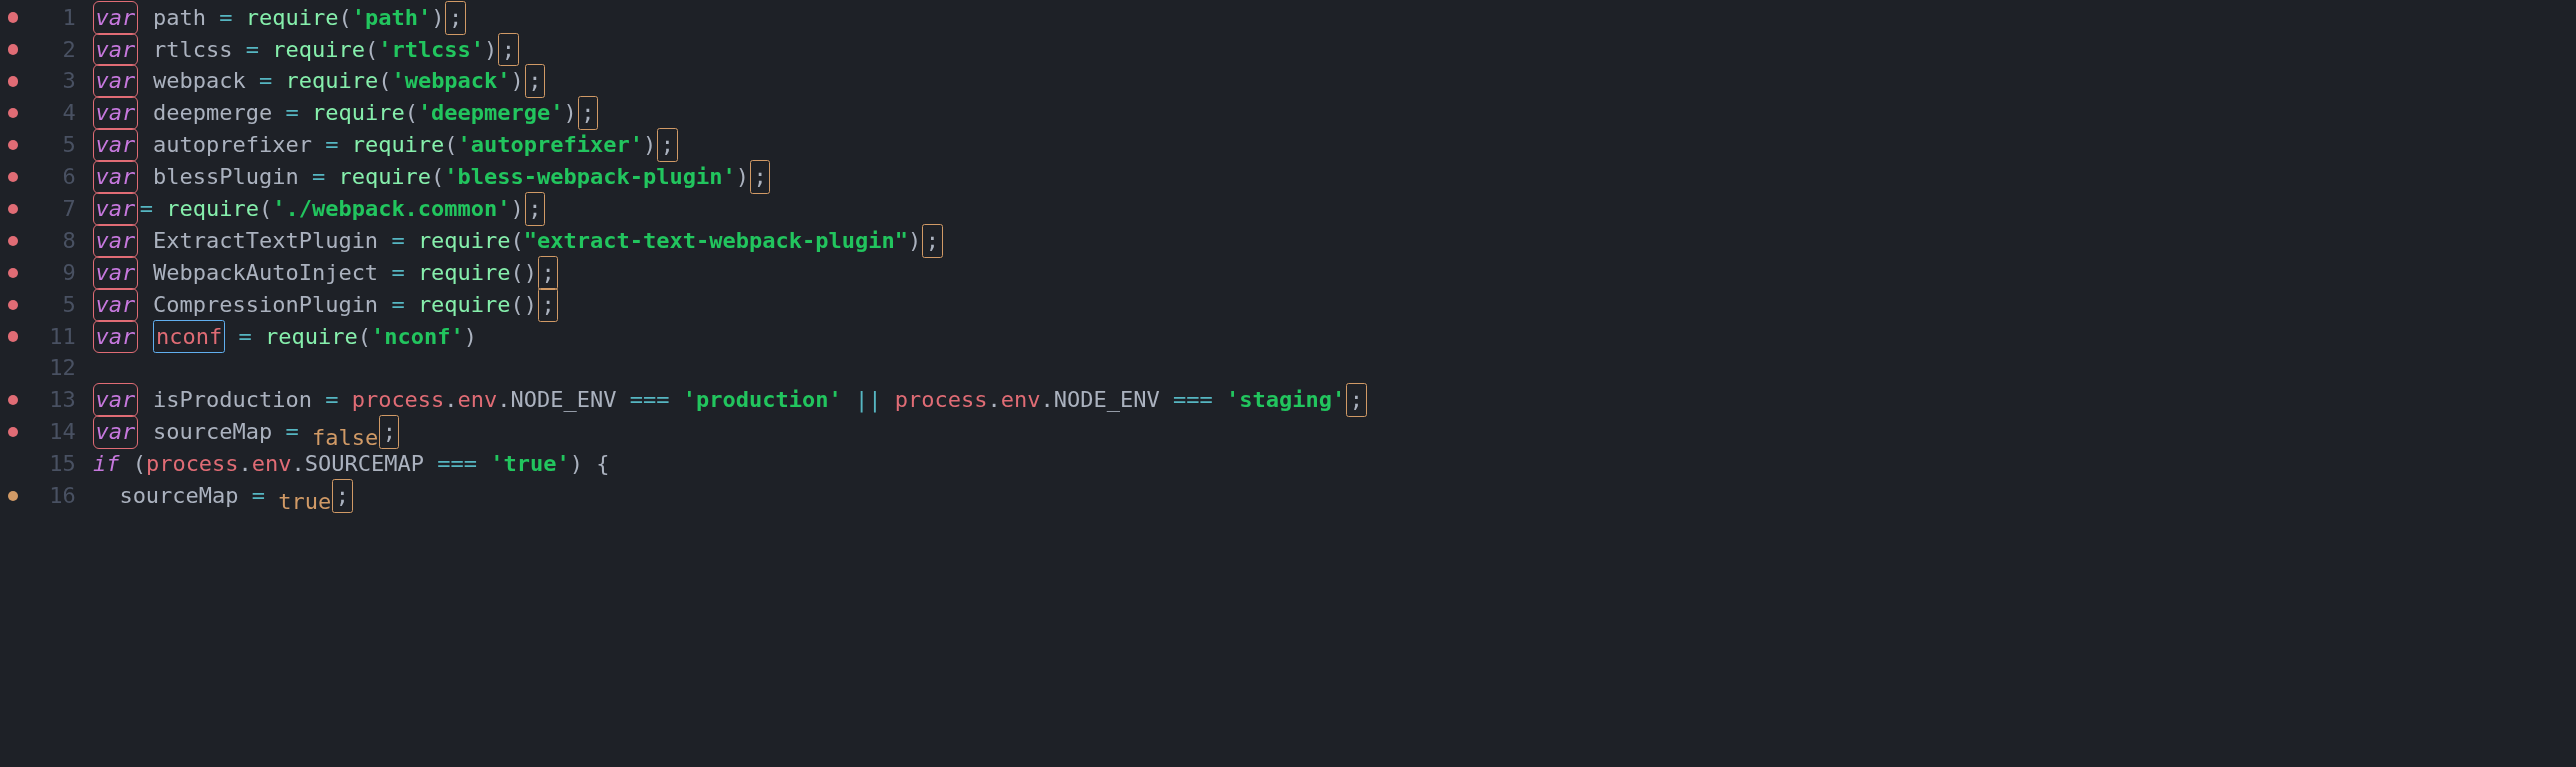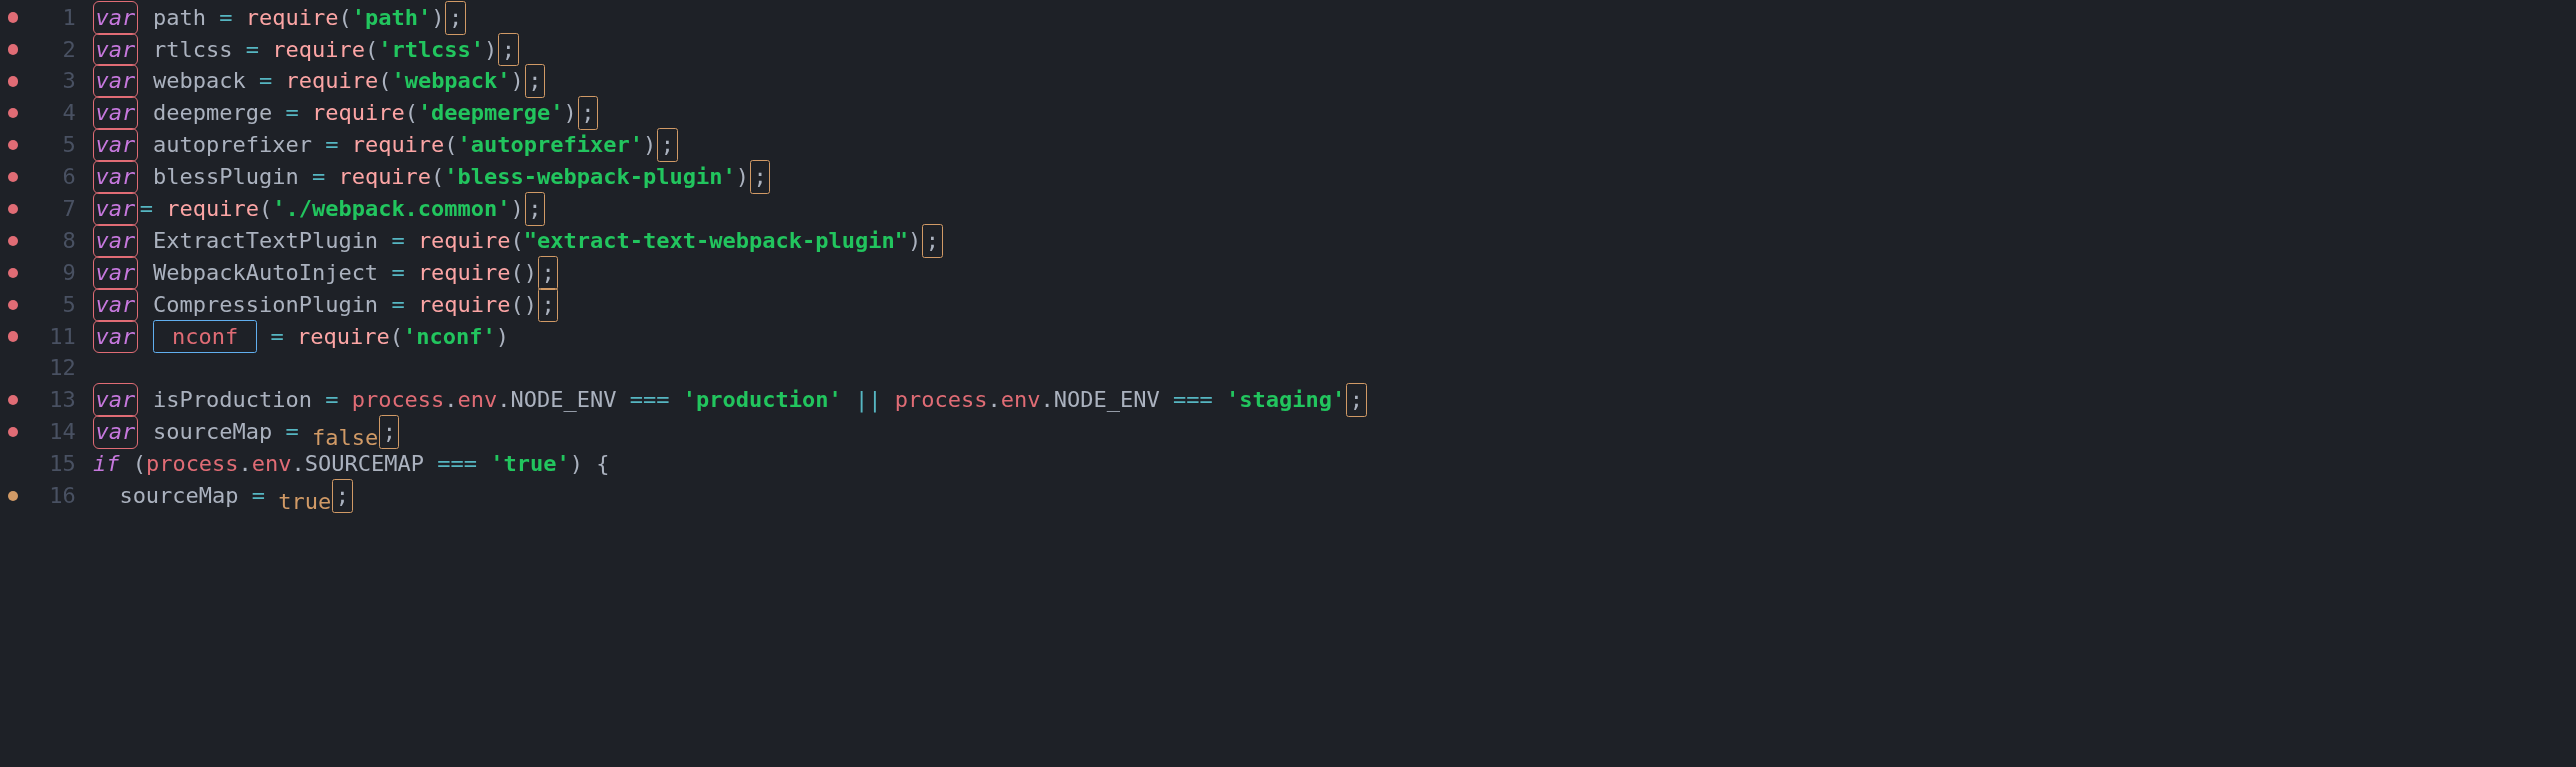--- a/index.html
+++ b/index.html
@@ -57,39 +57,39 @@
       flex: 1;
     }
     .line {
       height: 1.45em;
       display: flex;
       align-items: center;
     }
     .tok { white-space: pre; }
     .op { color: #56b6c2; }
     .ident { color: #abb2bf; }
-    .func { color: #fca5a5; }
+    .func { color: #86efac; }
     .prop { color: #e06c75; }
     .str { color: #22c55e; font-weight: bold; }
     .kw-kw { color: #c678dd; font-style: italic; }
     .const { color: #d19a66; margin-top: 12px; }
     .punc { color: #abb2bf; }
 
     .box-var {
       border: 0.9px solid #e06c75;
       border-radius: 6px;
       color: #c678dd;
       font-style: italic;
       padding: 0 1.7px;
       margin-right: 1.7px;
     }
     .box-nconf {
       border: 0.9px solid #61afef;
       border-radius: 2.6px;
-      padding: 0 18px;
+      padding: 0 2px;
       color: #e06c75;
     }
     .box-semi {
       border: 0.9px solid #d19a66;
       border-radius: 2.6px;
       padding: 0 2.6px;
       color: #abb2bf;
       margin-left: 0.9px;
     }
   </style>

